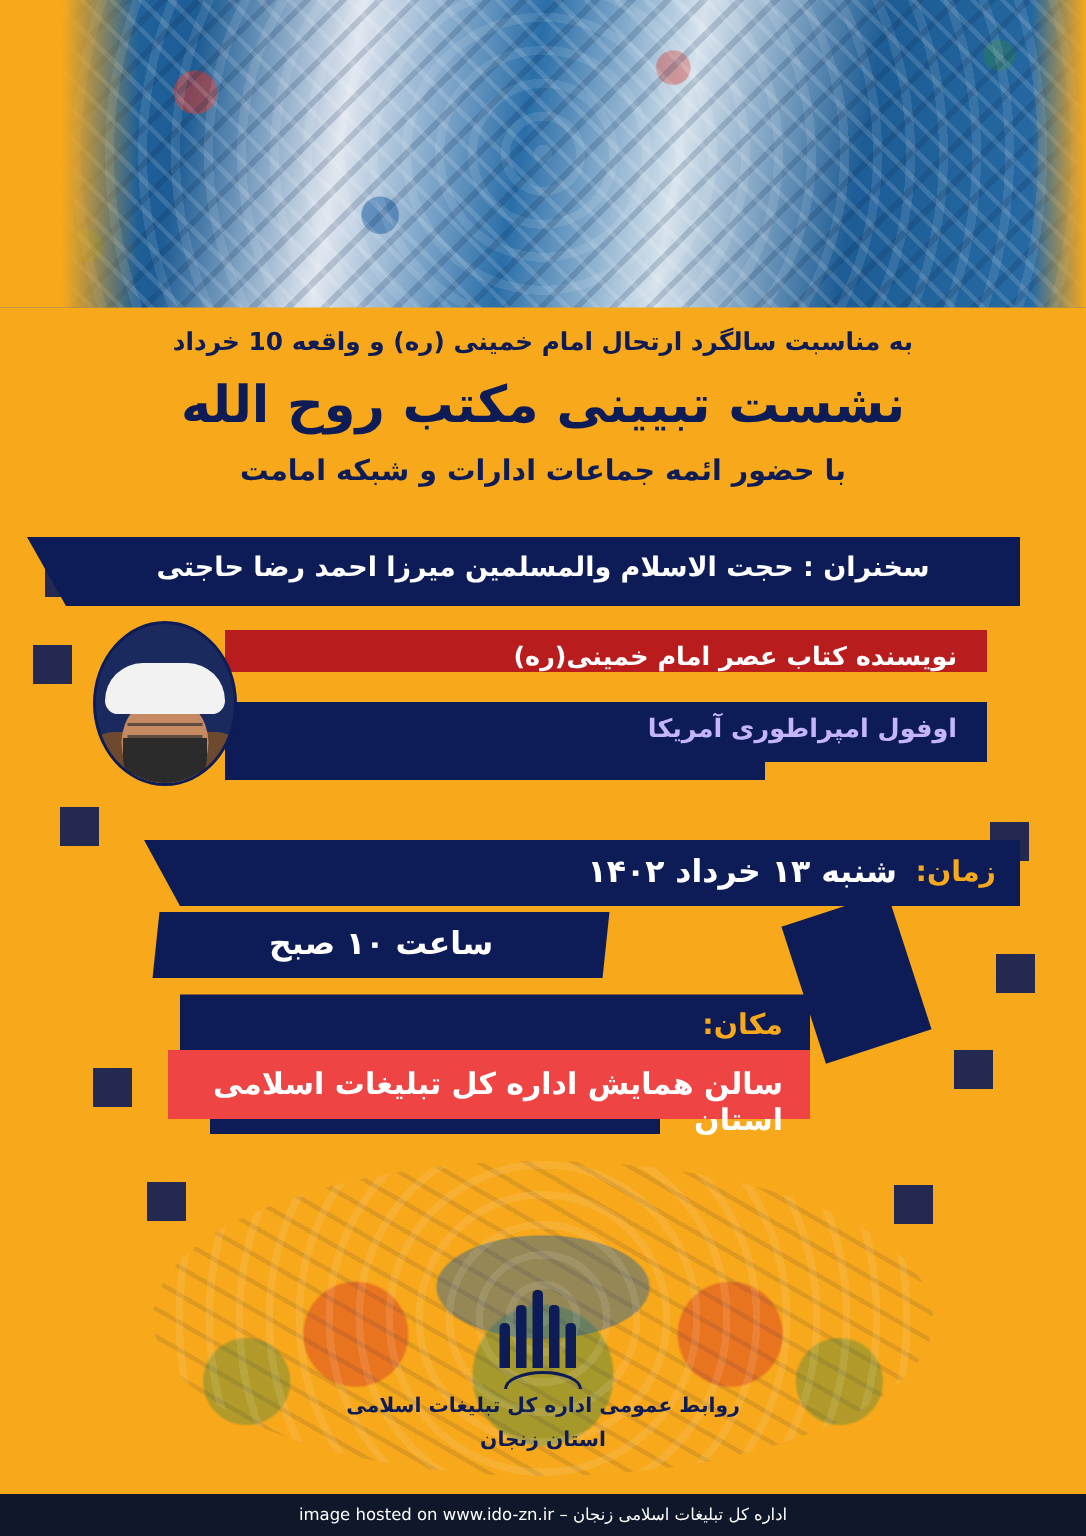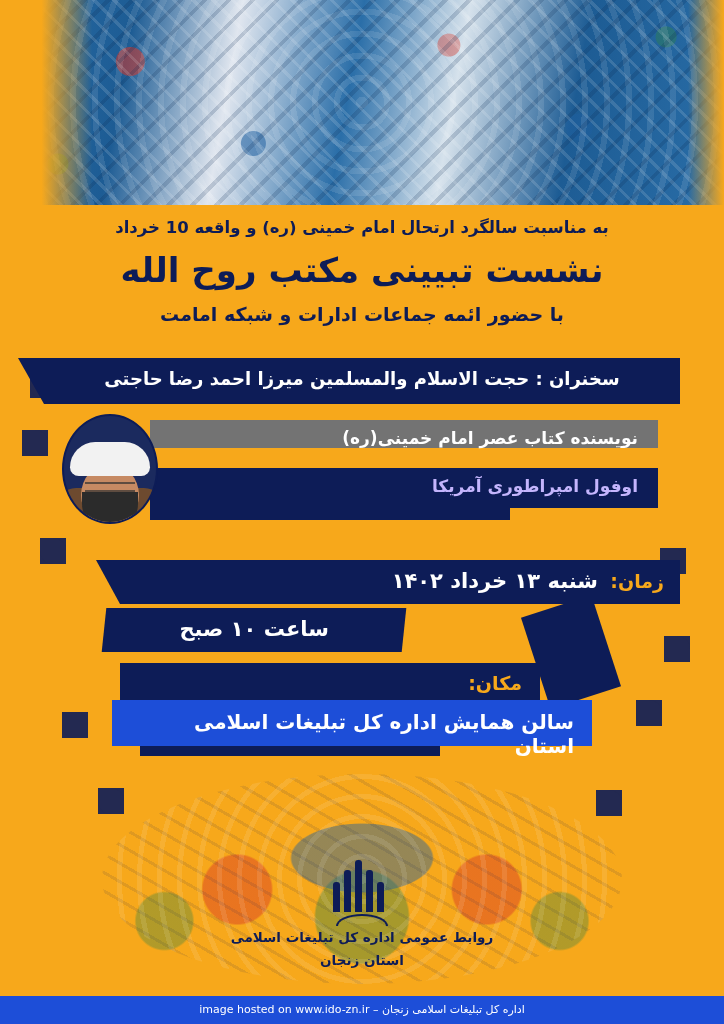--- a/index.html
+++ b/index.html
@@ -124,21 +124,21 @@
     position:absolute;
     left:-26px; top:0;
     border-top: 46px solid #0D1C57;
     border-left: 26px solid transparent;
   }
 
   .book1 {
     position: absolute;
     top: 420px; left: 150px;
     width: 508px; height: 28px;
-    background: #737373;
+    background: #b91c1c;
     z-index: 2;
   }
   .book1 .txt {
     position: absolute; top: 8px; right: 20px; left: 40px;
     text-align: right; color: #fff; font-size: 17px; font-weight: bold;
   }
   .book2 {
     position: absolute;
     top: 468px; left: 150px;
     width: 508px; height: 40px;
@@ -240,22 +240,22 @@
     background: #0D1C57;
     z-index: 2;
   }
   .place-label .lbl {
     position:absolute; top:9px; right:18px;
     color:#F7A81B; font-size:19px; font-weight:bold;
   }
   .place-row {
     position: absolute;
     top: 700px; left: 112px;
-    width: 480px; height: 46px;
-    background: #1d4ed8;
+    width: 428px; height: 46px;
+    background: #ef4444;
     z-index: 2;
   }
   .place-row .val {
     position:absolute; top:10px; right:18px; left:18px;
     text-align:right; color:#ffffff; font-size:20px; font-weight:bold;
   }
   .place-tail {
     position:absolute;
     top:746px; left:140px; width:300px; height:10px;
     background:#0D1C57; z-index:2;
@@ -331,21 +331,21 @@
     bottom: 52px; left:0; right:0;
     text-align:center;
     color:#0D1C57; font-size:13.5px; font-weight:bold;
     line-height:1.7;
     z-index:4;
   }
   .footer-bar {
     position:absolute;
     bottom:0; left:0;
     width:724px; height:28px;
-    background:#1d4ed8;
+    background:#0f172a;
     z-index:6;
   }
   .footer-bar .txt {
     position:absolute; top:7px; right:16px; left:16px;
     text-align:center;
     color:#ffffff; font-size:11px;
   }
 </style>
 </head>
 <body>

